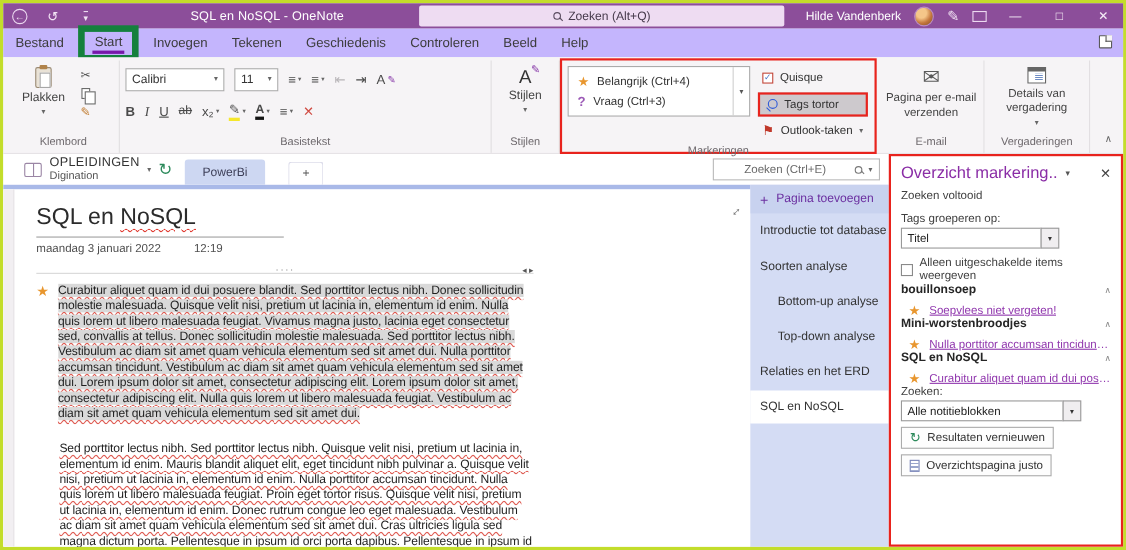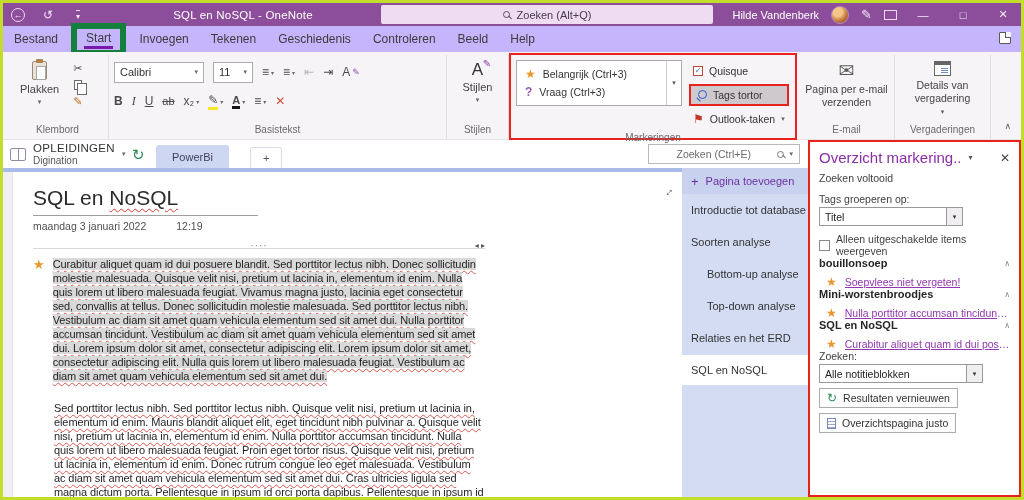--- a/index.html
+++ b/index.html
@@ -82,21 +82,21 @@
   .twoline{width:86px;text-align:center;font-size:10.5px;color:#444;line-height:1.25}
   .cal{width:17px;height:15px;border:1px solid #666;border-top:4px solid #666;background:#fff;position:relative}
   .cal::after{content:"";position:absolute;left:6px;right:2px;top:2px;bottom:2px;background:repeating-linear-gradient(#fff 0 1px,#4a6fb5 1px 2px);opacity:.8}
   .collapse-chev{position:absolute;right:10px;bottom:8px;font-size:9px;color:#666}
 
   
   .bottom{flex:1;display:flex;min-height:0}
   .left-col{flex:1;display:flex;flex-direction:column;min-width:0}
 
   
-  .nbbar{height:28px;background:#fff;display:flex;align-items:center;padding-left:7px;gap:7px;flex:0 0 auto}
+  .nbbar{height:28px;background:#fff;display:flex;align-items:center;padding-left:19px;gap:7px;flex:0 0 auto}
   .book{width:16px;height:13px;border:1px solid #9b86a5;border-radius:2px;position:relative;background:#fff}
   .book::after{content:"";position:absolute;left:50%;top:0;bottom:0;width:1px;background:#9b86a5}
   .nb-names{display:flex;flex-direction:column;line-height:1.1}
   .nb-name{font-size:11.5px;color:#333;letter-spacing:.3px}
   .nb-sub{font-size:10px;color:#555}
   .sync{color:#2c8a5b;font-size:15px;line-height:1;transform:scaleX(-1);display:inline-block}
   .tabs{display:flex;align-items:flex-end;height:100%;margin-left:4px;gap:21px}
   .sect-tab{height:23px;display:flex;align-items:center;padding:0 16px;background:#cdd7f2;color:#3d3f58;font-size:11px;border-radius:3px 3px 0 0}
   .add-tab{height:21px;display:flex;align-items:center;padding:0 12px;background:#fff;border:1px solid #dcdcea;border-bottom:none;border-radius:3px 3px 0 0;color:#555}
   .nb-search{margin-left:auto;margin-right:8px;width:152px;height:20px;border:1px solid #b9b9b9;background:#fff;display:flex;align-items:center;gap:5px;padding:0 6px;font-size:10.5px;color:#6b6b6b}
@@ -271,21 +271,21 @@
       </div>
       <div class="grp-label">Stijlen</div>
     </div>
 
     <div class="rgroup mk" style="width:288px">
       <div class="grp-body">
         <div class="gallery">
           <div class="gal-list">
             <span class="gal-item">
                 <span class="star">★</span>
-                <span>Belangrijk (Ctrl+3)</span>
+                <span>Belangrijk (Ctrl+4)</span>
               </span>
             <span class="gal-item">
                 <span class="qmark">?</span>
                 <span>Vraag (Ctrl+3)</span>
               </span>
           </div>
           <div class="gal-more">▾</div>
         </div>
         <div class="tag-cmds">
           <span class="tag-cmd">

